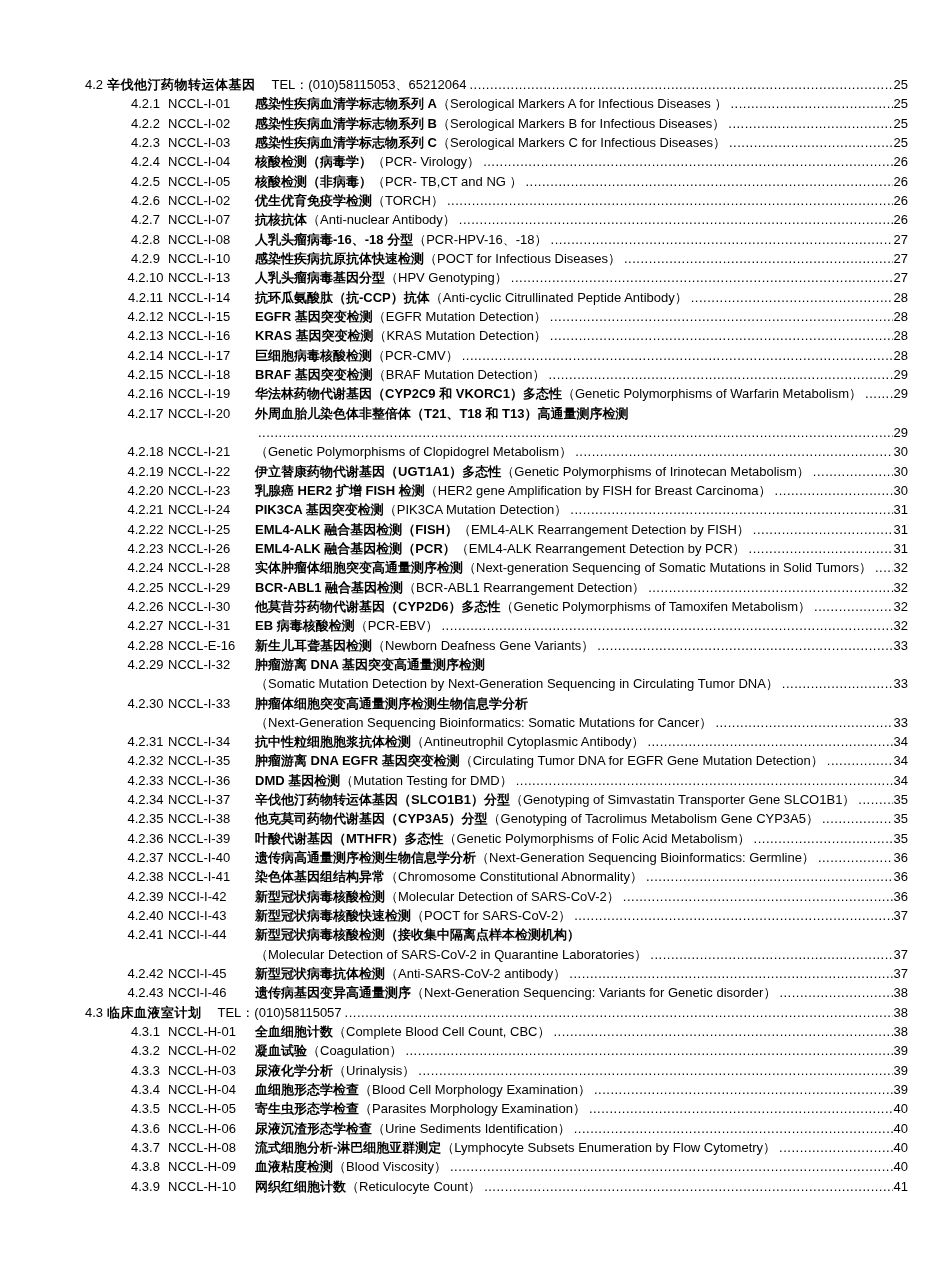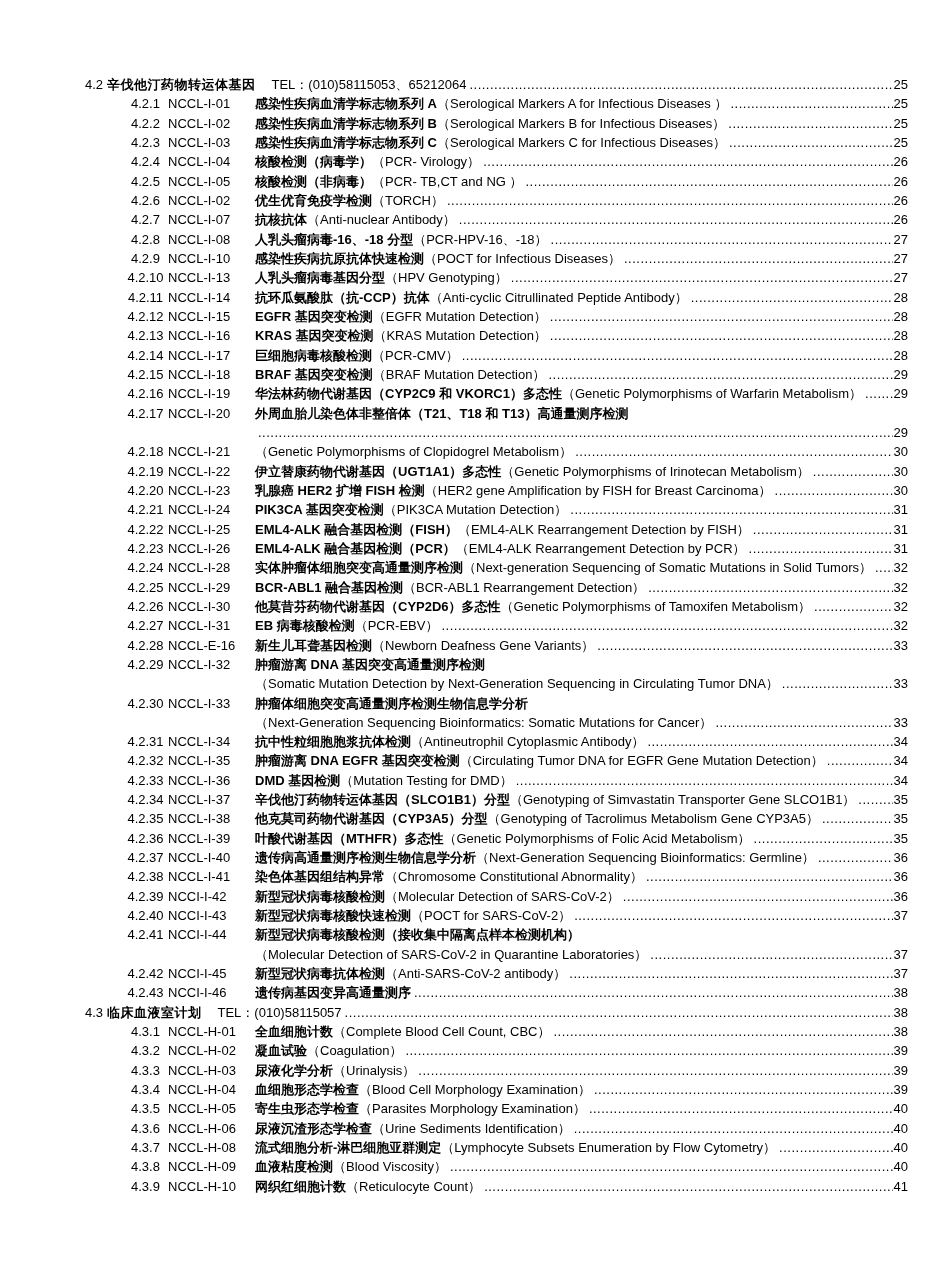--- a/index.html
+++ b/index.html
@@ -406,20 +406,21 @@
         <span class="item-code">NCCI-I-45</span>
         <span class="t-zh">新型冠状病毒抗体检测</span>
         <span class="t-en">（Anti-SARS-CoV-2 antibody）</span>
         <span class="dots"></span>
         <span class="pagenum">37</span>
       </div>
       <div class="row item">
         <span class="item-num">4.2.43</span>
         <span class="item-code">NCCI-I-46</span>
         <span class="t-zh">遗传病基因变异高通量测序</span>
+        <span class="t-en">（Next-Generation Sequencing: Variants for Genetic disorder）</span>
         <span class="dots"></span>
         <span class="pagenum">38</span>
       </div>
       <div class="row section">
         <span class="sec-num">4.3</span>
         <span class="sec-title">临床血液室计划</span>
         <span class="sec-tel">TEL：(010)58115057</span>
         <span class="dots"></span>
         <span class="pagenum">38</span>
       </div>

